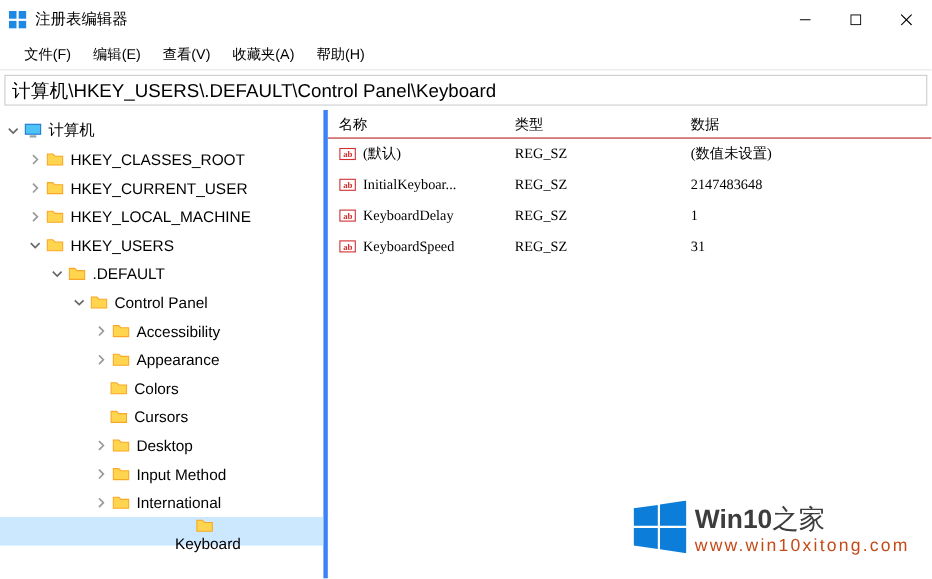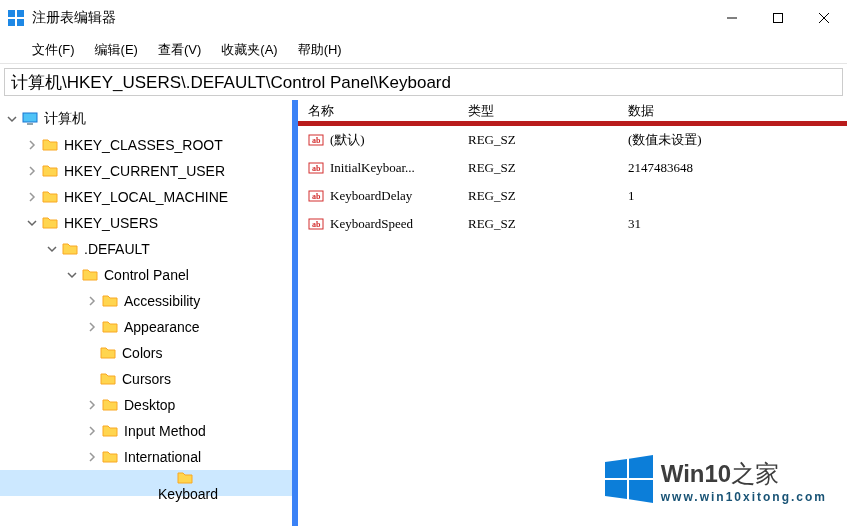--- a/index.html
+++ b/index.html
@@ -4,48 +4,48 @@
   <style>
     * { margin: 0; padding: 0; box-sizing: border-box; }
     body { font-family: "Segoe UI", "Microsoft YaHei", sans-serif; font-size: 12px; background: #fff; color: #000; width: 847px; height: 526px; overflow: hidden; position: relative; }
     
     .titlebar { height: 36px; display: flex; align-items: center; padding-left: 8px; border-bottom: none; }
     .titlebar-icon { width: 16px; height: 16px; margin-right: 8px; }
     .titlebar-title { font-size: 14px; }
     .titlebar-controls { margin-left: auto; display: flex; }
     .titlebar-btn { width: 46px; height: 36px; display: flex; align-items: center; justify-content: center; cursor: pointer; }
     
-    .menubar { height: 28px; display: flex; align-items: center; padding: 0 22px; gap: 0; border-bottom: 1px solid #e5e5e5; }
+    .menubar { height: 28px; display: flex; align-items: center; padding: 0 12px; gap: 0; border-bottom: 1px solid #e5e5e5; }
     .menu-item { padding: 4px 10px; font-size: 13px; cursor: pointer; }
     
     .addressbar { height: 28px; border: 1px solid #ccc; margin: 4px; display: flex; align-items: center; padding: 0 6px; font-size: 17px; }
     
     .content { display: flex; height: calc(526px - 36px - 28px - 36px); }
     
-    .tree-panel { width: 298px; border-right: 6px solid #3b82f6; overflow: auto; padding-top: 6px; }
+    .tree-panel { width: 298px; border-right: 4px solid #3b82f6; overflow: auto; padding-top: 6px; }
     .tree-node { display: flex; align-items: center; height: 26px; cursor: pointer; white-space: nowrap; }
     .tree-node.selected { background: #cce8ff; flex-direction: column; }
     .tree-toggle { width: 16px; height: 16px; display: flex; align-items: center; justify-content: center; margin-right: 2px; }
     .tree-spacer { width: 16px; display: inline-block; }
     .tree-icon { width: 16px; height: 16px; margin-right: 6px; }
     .tree-label { font-size: 14px; }
     
     .list-panel { flex: 1; overflow: auto; }
-    .list-header { display: flex; height: 26px; align-items: center; border-bottom: 5px solid #b91c1c; }
+    .list-header { display: flex; height: 26px; align-items: center; border-bottom: 1px solid #b91c1c; }
     .list-header-col { padding: 0 10px; font-size: 13px; }
     .col-name { width: 160px; }
     .col-type { width: 160px; }
     .col-data { flex: 1; }
     .list-row { display: flex; height: 28px; align-items: center; cursor: pointer; font-family: Liberation Serif, serif; }
     .list-cell { padding: 0 10px; font-size: 13px; display: flex; align-items: center; overflow: hidden; text-overflow: ellipsis; white-space: nowrap; }
     .value-icon { width: 16px; height: 16px; margin-right: 6px; flex-shrink: 0; }
     
     .watermark { position: absolute; right: 20px; bottom: 20px; display: flex; align-items: center; gap: 8px; opacity: 0.95; }
     .watermark-text { font-size: 24px; font-weight: 600; color: #333; }
-    .watermark-sub { font-size: 12px; color: #0c4a6e; letter-spacing: 2px; font-weight: bold; }
+    .watermark-sub { font-size: 16px; color: #c2410c; letter-spacing: 2px; }
   </style>
 </head>
 <body>
 
 <div class="titlebar">
   <span class="titlebar-icon">
     <svg viewBox="0 0 16 16">
         <rect x="0" y="0" width="7" height="7" fill="#1e88e5"></rect>
         <rect x="9" y="0" width="7" height="7" fill="#1e88e5"></rect>
         <rect x="0" y="9" width="7" height="7" fill="#1e88e5"></rect>

